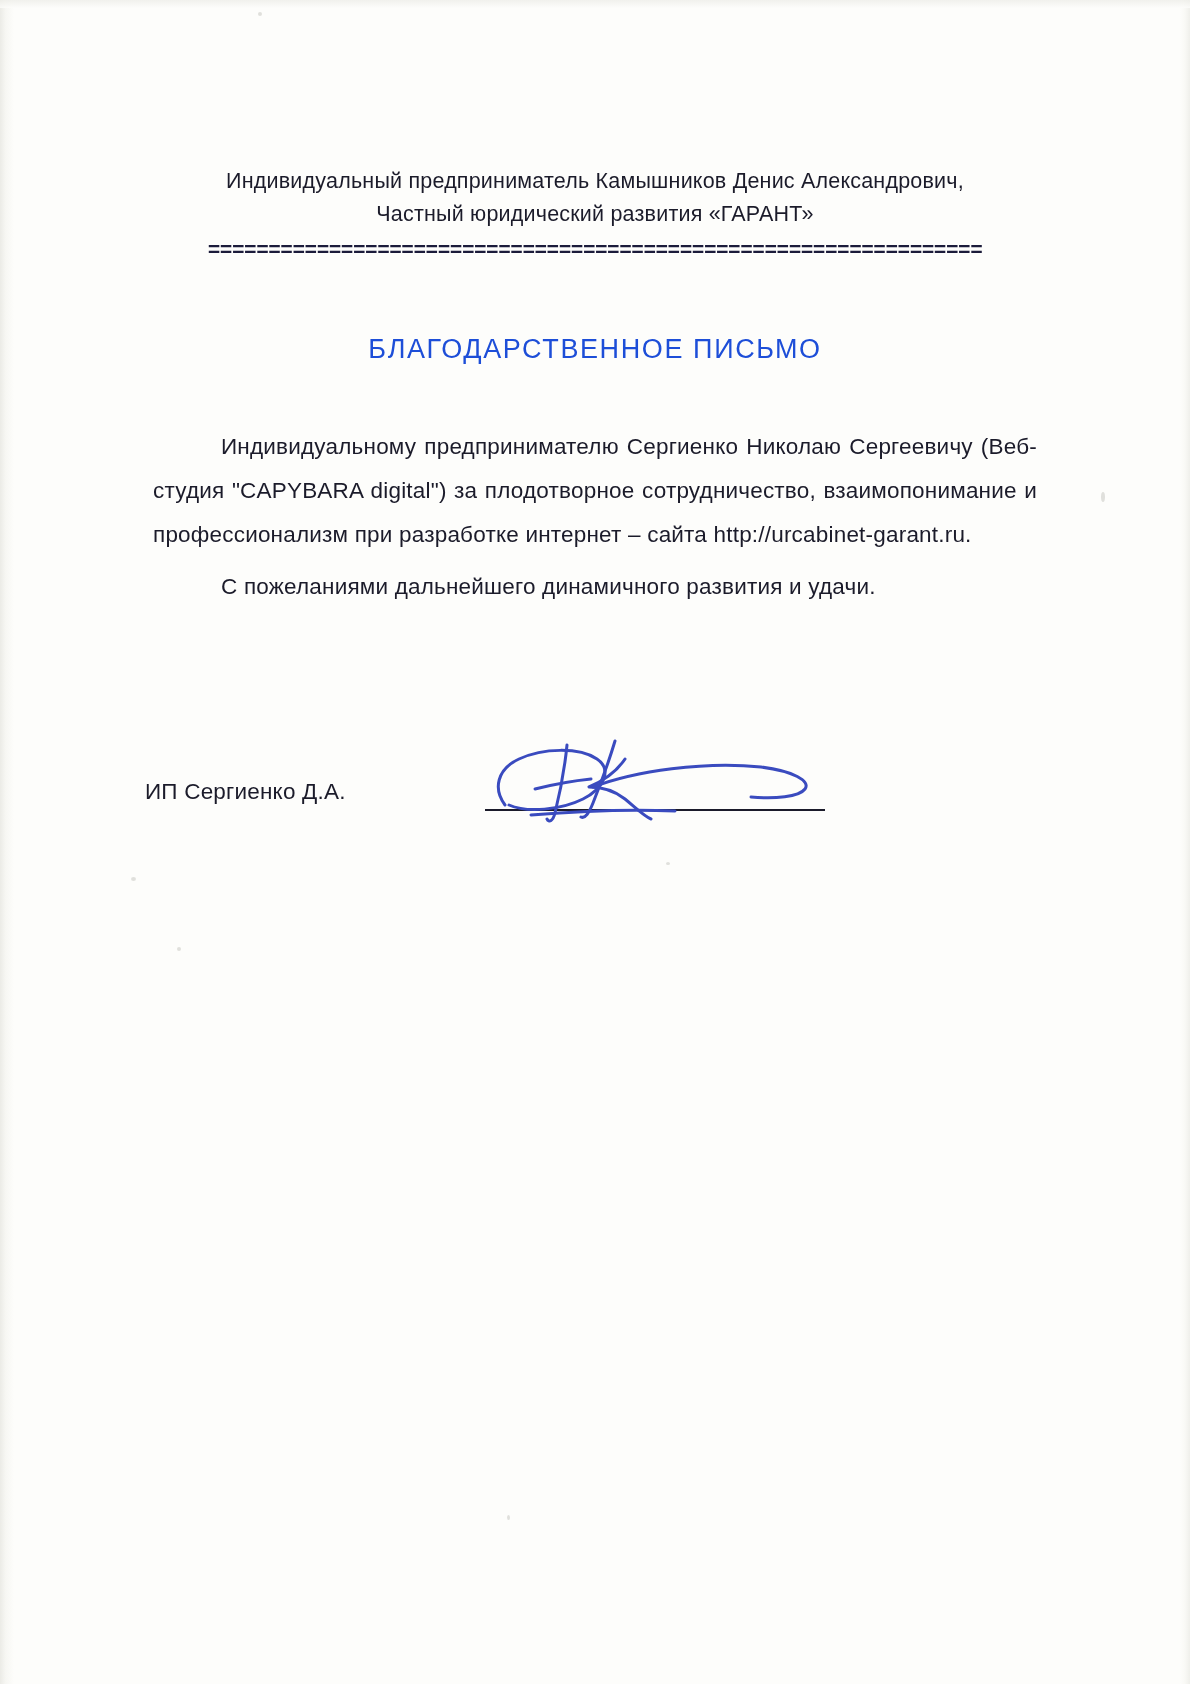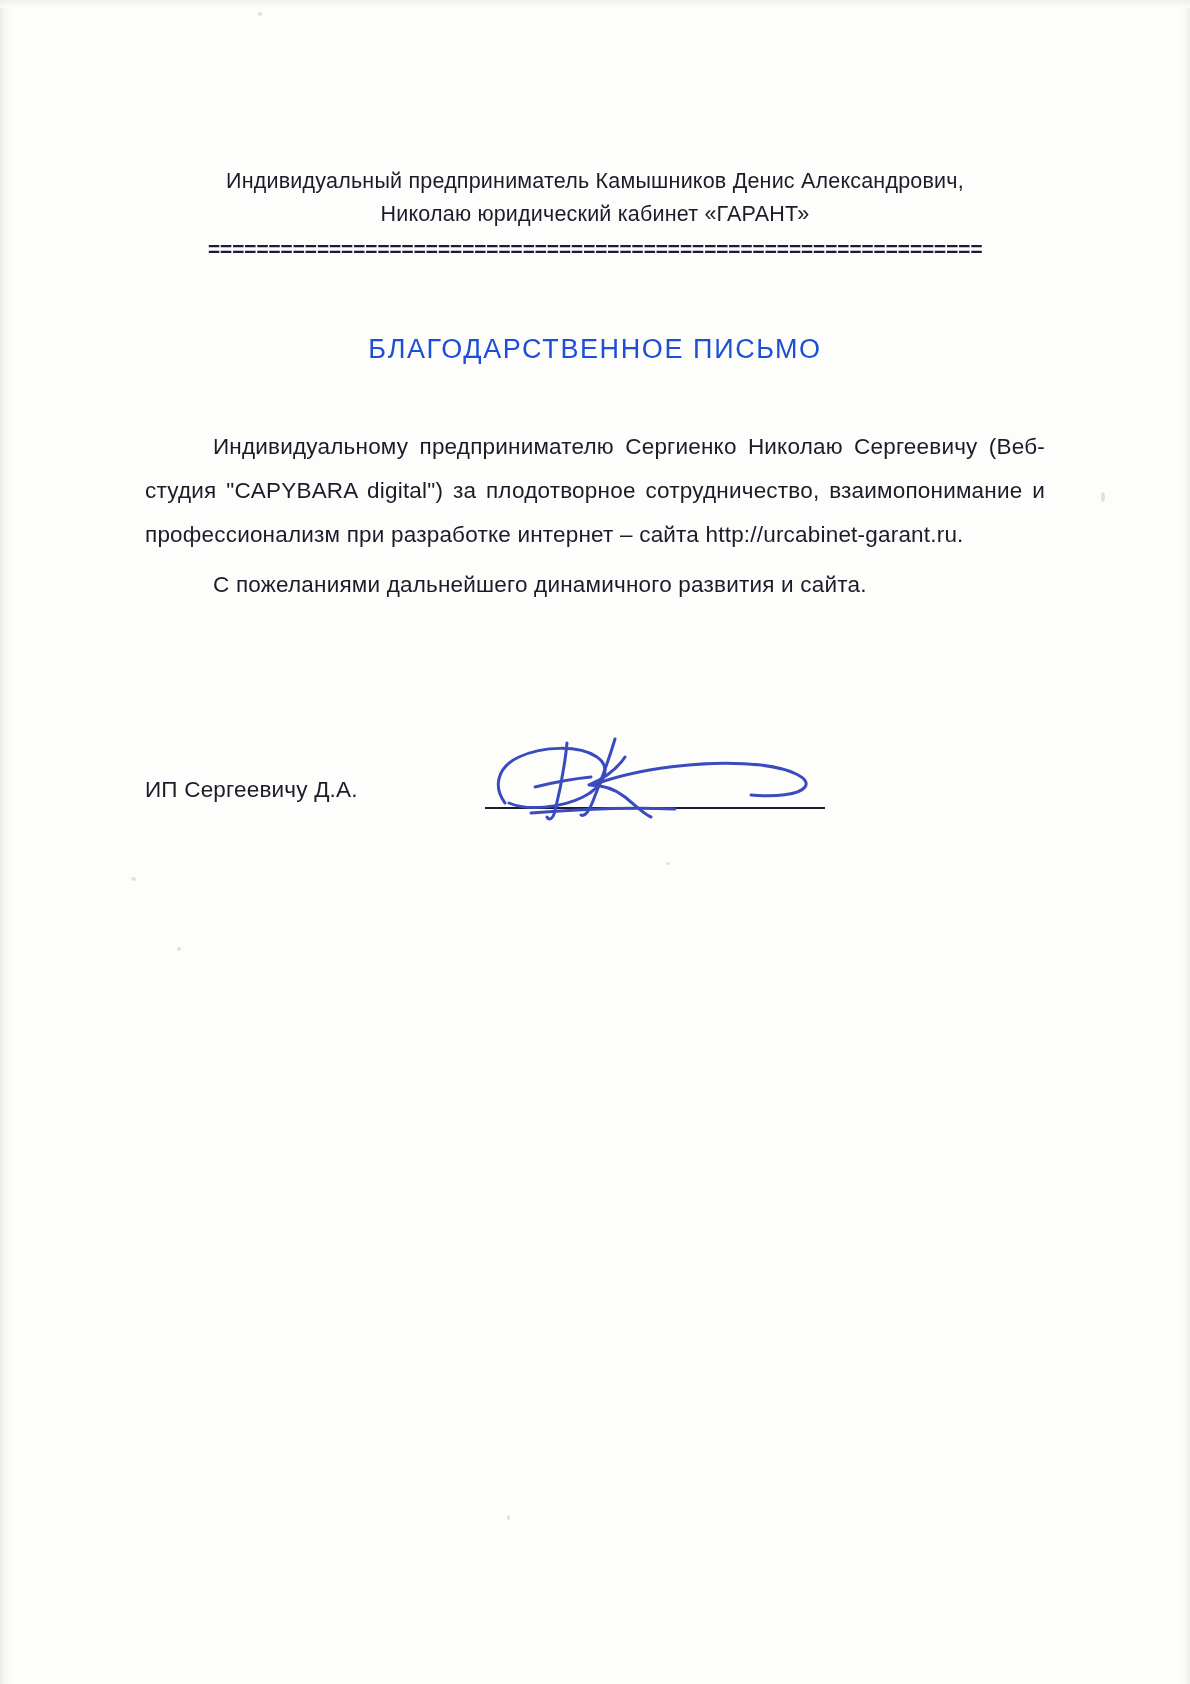--- a/index.html
+++ b/index.html
@@ -91,21 +91,21 @@
   .body-block {
     margin: 60px auto 0 auto;
     width: 900px;
     color: #1b1b2a;
     font-size: 22.5px;
     line-height: 44px;
     text-align: justify;
     letter-spacing: .2px;
   }
   .body-block p {
-    margin: 0;
+    margin: 8px;
     text-indent: 68px;
   }
   .para-justify {
     text-align: justify;
     text-align-last: left;
   }
   .para-second {
     margin-top: 6px !important;
     text-align: left;
   }
@@ -155,34 +155,34 @@
   <div class="speck" style="left:131px; top:877px; width:5px; height:4px;"></div>
   <div class="speck" style="left:177px; top:947px; width:4px; height:4px;"></div>
   <div class="speck" style="left:666px; top:862px; width:4px; height:3px;"></div>
   <div class="speck" style="left:507px; top:1515px; width:3px; height:5px;"></div>
   <div class="speck" style="left:1101px; top:492px; width:4px; height:10px;"></div>
 
   <div class="content">
 
     <div class="letterhead">
       <div>Индивидуальный предприниматель Камышников Денис Александрович,</div>
-      <div>Николаю юридический кабинет «ГАРАНТ»</div>
+      <div>Частный юридический развития «ГАРАНТ»</div>
     </div>
 
     <div class="divider">================================================================</div>
 
     <div class="doc-title">БЛАГОДАРСТВЕННОЕ ПИСЬМО</div>
 
     <div class="body-block">
       <p class="para-justify">Индивидуальному предпринимателю Сергиенко Николаю Сергеевичу (Веб-студия "CAPYBARA digital") за плодотворное сотрудничество, взаимопонимание и профессионализм при разработке интернет – сайта  http://urcabinet-garant.ru.</p>
-      <p class="para-second">С пожеланиями дальнейшего динамичного развития и сайта.</p>
+      <p class="para-second">С пожеланиями дальнейшего динамичного развития и удачи.</p>
     </div>
 
     <div class="sign-row">
-      <div class="sign-name">ИП Сергеевичу Д.А.</div>
+      <div class="sign-name">ИП Сергиенко Д.А.</div>
       <div class="sign-line"></div>
       <svg class="signature" viewBox="0 0 400 100" xmlns="http://www.w3.org/2000/svg">
         <g fill="none" stroke="#3a4bbf" stroke-width="3" stroke-linecap="round" stroke-linejoin="round">
           <path d="M30 78 C18 62, 22 42, 44 32 C68 21, 104 20, 122 32 C138 43, 128 62, 108 72 C86 83, 52 86, 34 78"></path>
           <path d="M92 18 C90 38, 86 62, 80 86 C78 94, 74 96, 72 92"></path>
           <path d="M60 62 C76 58, 96 54, 116 52"></path>
           <path d="M140 14 C134 34, 126 56, 118 76 C114 86, 110 92, 106 90"></path>
           <path d="M150 32 C142 44, 128 54, 114 60 C126 60, 140 64, 150 72 C162 82, 170 90, 176 92"></path>
           <path d="M118 60 C160 44, 230 34, 286 40 C318 44, 336 54, 330 62 C324 70, 300 72, 276 70"></path>
           <path d="M56 88 C104 84, 158 82, 200 84"></path>

